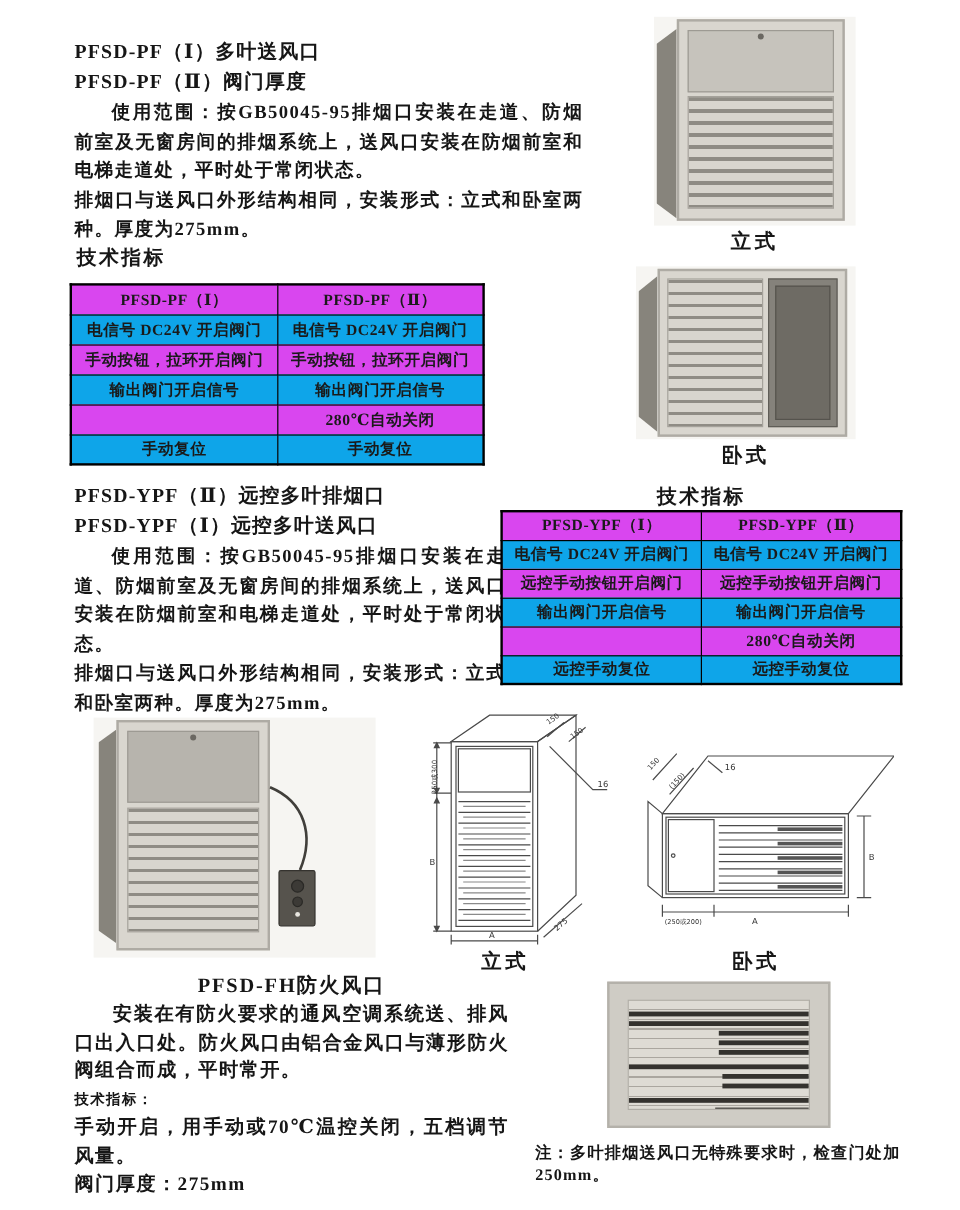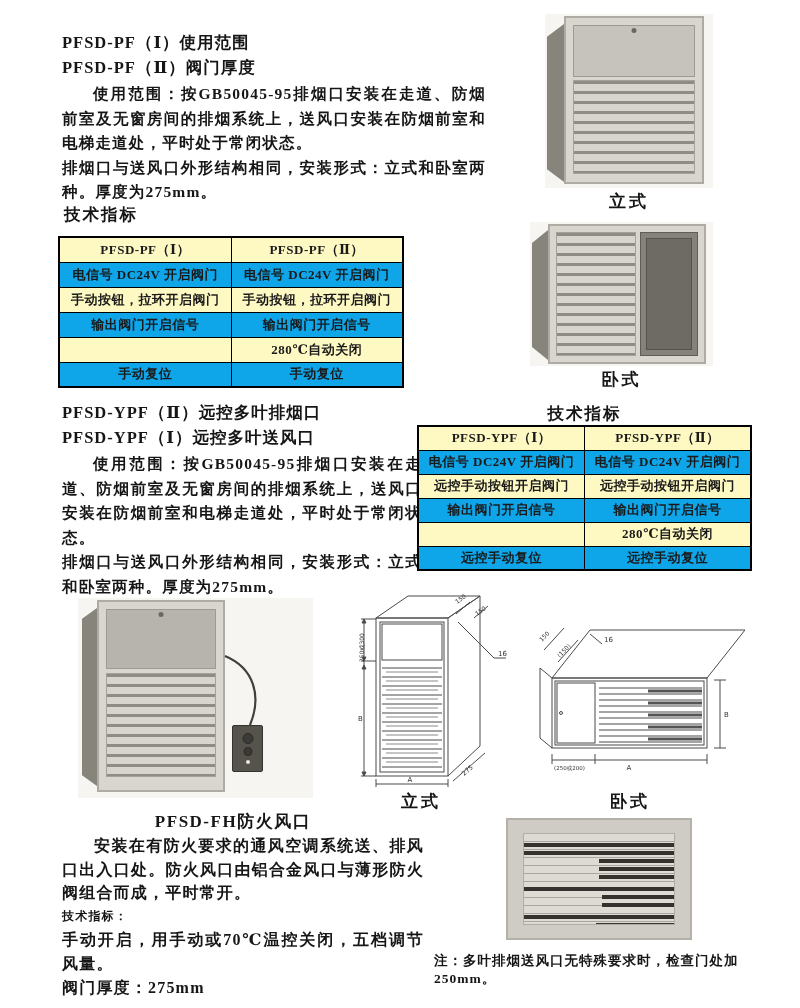--- a/index.html
+++ b/index.html
@@ -17,21 +17,21 @@
   .indent { text-indent:2em; }
   .spec-heading { font-size:16.5px; letter-spacing:2px; }
 
   
   table.spec { border-collapse:collapse; table-layout:fixed; width:100%; }
   table.spec td {
     border:1px solid #000; text-align:center; vertical-align:middle;
     font-size:13px; letter-spacing:0.5px; font-weight:700; color:#1a1a1a;
   }
   table.spec { border:2px solid #000; }
-  .row-gray td { background:#fef9c3; }
+  .row-gray td { background:#d946ef; }
   .row-white td { background:#0ea5e9; }
   #pf-table td { height:25px; }
   #ypf-table td { height:24px; }
 
   
   .photo { background:#f6f5f2; }
   .side-face { position:absolute; background:#87847c; }
   .unit-front { position:absolute; background:#d9d6cf; border:2px solid #aeaba4; padding:7px; }
   .unit-door { background:#c6c3bc; border:1px solid #9d9a93; position:relative; }
   .unit-door .screw { position:absolute; top:2px; left:50%; width:5px; height:5px; border-radius:50%; background:#6b6862; transform:translateX(-50%); }
@@ -51,21 +51,21 @@
   
   svg text { font-family:"DejaVu Sans",sans-serif; font-weight:400; fill:#333; }
   .note { font-size:13.5px; letter-spacing:1px; }
 </style>
 </head>
 <body>
 
 <div class="page">
 
   <div class="abs" style="left:62px; top:30px; width:430px;">
-    <div class="prod-title">PFSD-PF（Ⅰ）使用范围</div>
+    <div class="prod-title">PFSD-PF（Ⅰ）多叶送风口</div>
     <div class="prod-title">PFSD-PF（Ⅱ）阀门厚度</div>
     <div class="body-par indent" style="width:424px; margin-top:2px;">使用范围：按GB50045-95排烟口安装在走道、防烟前室及无窗房间的排烟系统上，送风口安装在防烟前室和电梯走道处，平时处于常闭状态。</div>
     <div class="body-par" style="width:424px;">排烟口与送风口外形结构相同，安装形式：立式和卧室两种。厚度为275mm。</div>
   </div>
 
   <div class="abs spec-heading" style="left:64px; top:204px;">技术指标</div>
 
   <div class="abs" style="left:58px; top:236px; width:346px;">
     <table class="spec" id="pf-table">
       <tbody>
@@ -245,21 +245,21 @@
     </g>
     <text x="99" y="160" font-size="7" text-anchor="middle">A</text>
     <text x="24" y="160" font-size="5.5">(250或200)</text>
     <text x="194" y="107" font-size="7">B</text>
     <text x="12" y="32" font-size="6" transform="rotate(-47 12 32)">150</text>
     <text x="30" y="48" font-size="6" transform="rotate(-47 30 48)">(150)</text>
     <text x="74" y="32" font-size="7">16</text>
   </svg>
   <div class="abs caption" style="left:555px; top:790px; width:150px;">卧式</div>
 
-  <div class="abs" style="left:52px; top:810px; width:362px; text-align:center; font-size:17px; letter-spacing:1.5px;">PFSD-FH防火风口</div>
+  <div class="abs" style="left:62px; top:810px; width:362px; text-align:center; font-size:17px; letter-spacing:1.5px;">PFSD-FH防火风口</div>
   <div class="abs" style="left:62px; top:834px; width:362px;">
     <div class="body-par indent" style="font-size:16px; line-height:23.6px;">安装在有防火要求的通风空调系统送、排风口出入口处。防火风口由铝合金风口与薄形防火阀组合而成，平时常开。</div>
     <div class="body-par" style="font-size:12px; line-height:23.6px;">技术指标：</div>
     <div class="body-par" style="font-size:16px; line-height:23.6px;">手动开启，用手动或70℃温控关闭，五档调节风量。</div>
     <div class="body-par" style="font-size:16px; line-height:23.6px;">阀门厚度：275mm</div>
   </div>
 
   <div class="abs grille-outer" style="left:506px; top:818px; width:186px; height:122px;">
     <div class="grille-inner">
       <div class="gbar" style="left:0; top:9px;  width:100%;"></div>
@@ -268,15 +268,15 @@
       <div class="gbar" style="right:0; top:33px; width:50%;"></div>
       <div class="gbar" style="right:0; top:41px; width:50%;"></div>
       <div class="gbar" style="left:0; top:53px; width:100%;"></div>
       <div class="gbar" style="right:0; top:61px; width:48%;"></div>
       <div class="gbar" style="right:0; top:69px; width:48%;"></div>
       <div class="gbar" style="left:0; top:81px; width:100%;"></div>
       <div class="gbar" style="right:0; top:89px; width:52%;"></div>
     </div>
   </div>
 
-  <div class="abs note" style="left:434px; top:952px;">注：多叶排烟送风口无特殊要求时，检查门处加250mm。</div>
+  <div class="abs note" style="left:446px; top:952px;">注：多叶排烟送风口无特殊要求时，检查门处加250mm。</div>
 
 </div>
 
 </body></html>

